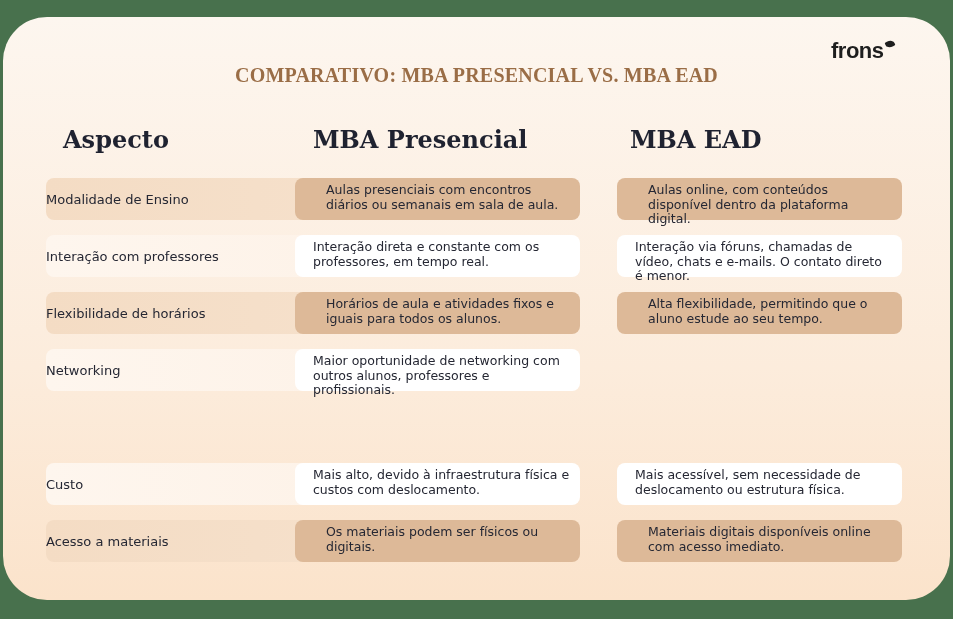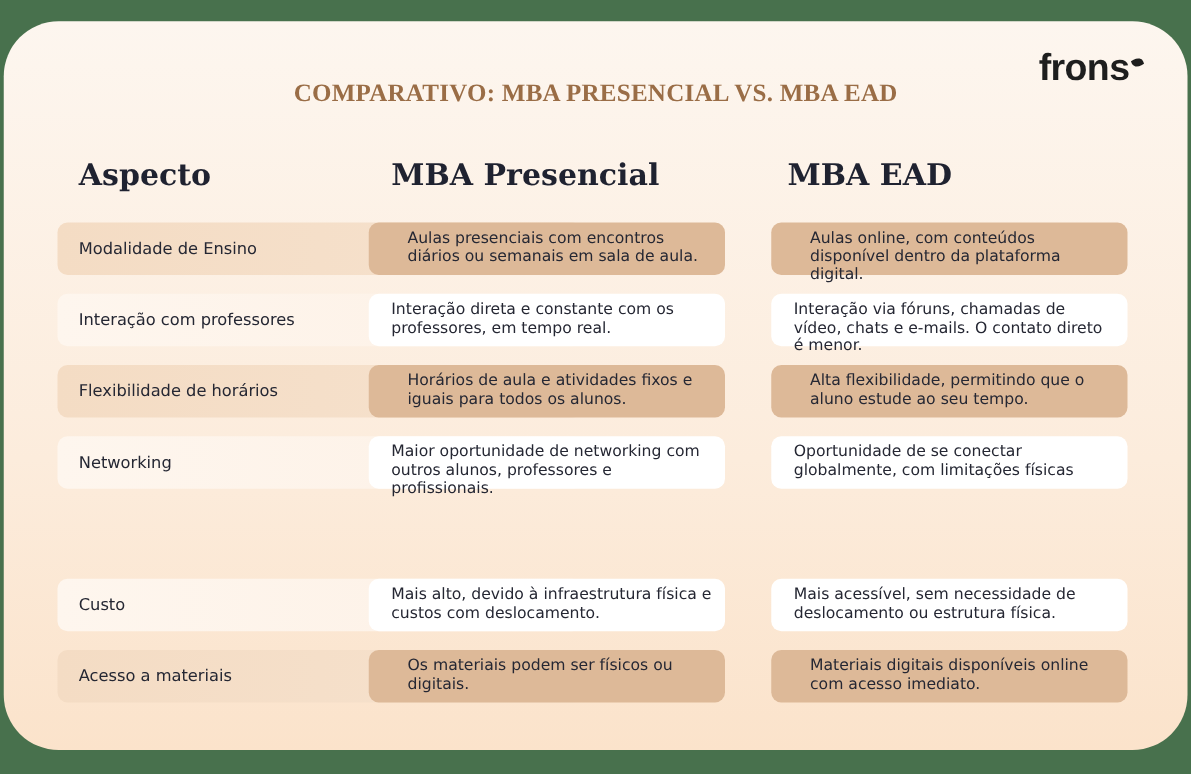--- a/index.html
+++ b/index.html
@@ -11,37 +11,37 @@
     }
     .card {
       position:absolute; left:3px; top:17px; width:947px; height:583px;
       border-radius:44px;
       background:linear-gradient(180deg,#fdf6ef 0%,#fcecdc 60%,#fbe3cb 100%);
       overflow:hidden;
     }
     .logo {
       position:absolute; left:828px; top:21px;
       font-family:"Liberation Sans", sans-serif; font-weight:700;
-      font-size:30px; color:#1e1e1e; letter-spacing:-0.5px;
+      font-size:22px; color:#1e1e1e; letter-spacing:-0.5px;
     }
     .logo .leaf { display:inline-block; width:8px; height:8px; background:#1e1e1e;
       transform:skewX(-20deg) rotate(-35deg); border-radius:0 6px 0 6px; margin-left:2px; vertical-align:10px; }
     .title {
       position:absolute; left:0; width:947px; top:47px; text-align:center;
       font-family:Liberation Serif, serif; font-weight:700; font-size:20px;
       color:#9a6d46; letter-spacing:0.2px;
     }
     .colhead {
       position:absolute; top:108px;
       font-family:"DejaVu Serif", serif; font-weight:700; font-size:24px; color:#1f2230;
     }
     .row { position:absolute; left:43px; width:856px; height:42px; }
     .aspect {
       position:absolute; left:0; top:0; width:420px; height:42px; border-radius:8px;
-      display:flex; align-items:center; padding-left:17px; box-sizing:border-box;
+      display:flex; align-items:center; box-sizing:border-box;
       font-size:13px; color:#252733;
     }
     .cell {
       position:absolute; top:0; width:285px; height:42px; border-radius:8px;
       box-sizing:border-box; padding:5px 10px 0 18px;
       font-size:12.5px; line-height:14.5px; color:#252733;
     }
     .cell.p { left:249px; }
     .cell.e { left:571px; }
     .row.shade .aspect { background:linear-gradient(90deg,#f4dcc4,#f6e2ce); }
@@ -73,21 +73,20 @@
     <div class="cell e">Interação via fóruns, chamadas de vídeo, chats e e-mails. O contato direto é menor.</div>
   </div>
   <div class="row shade" style="top:275px">
     <div class="aspect">Flexibilidade de horários</div>
     <div class="cell p">Horários de aula e atividades fixos e iguais para todos os alunos.</div>
     <div class="cell e">Alta flexibilidade, permitindo que o aluno estude ao seu tempo.</div>
   </div>
   <div class="row light" style="top:332px">
     <div class="aspect">Networking</div>
     <div class="cell p">Maior oportunidade de networking com outros alunos, professores e profissionais.</div>
-    <div class="cell e">Oportunidade de se conectar globalmente, com limitações físicas</div>
   </div>
   <div class="row shade" style="top:503px">
     <div class="aspect">Acesso a materiais</div>
     <div class="cell p">Os materiais podem ser físicos ou digitais.</div>
     <div class="cell e">Materiais digitais disponíveis online com acesso imediato.</div>
   </div>
   <div class="row light" style="top:446px">
     <div class="aspect">Custo</div>
     <div class="cell p">Mais alto, devido à infraestrutura física e custos com deslocamento.</div>
     <div class="cell e">Mais acessível, sem necessidade de deslocamento ou estrutura física.</div>

